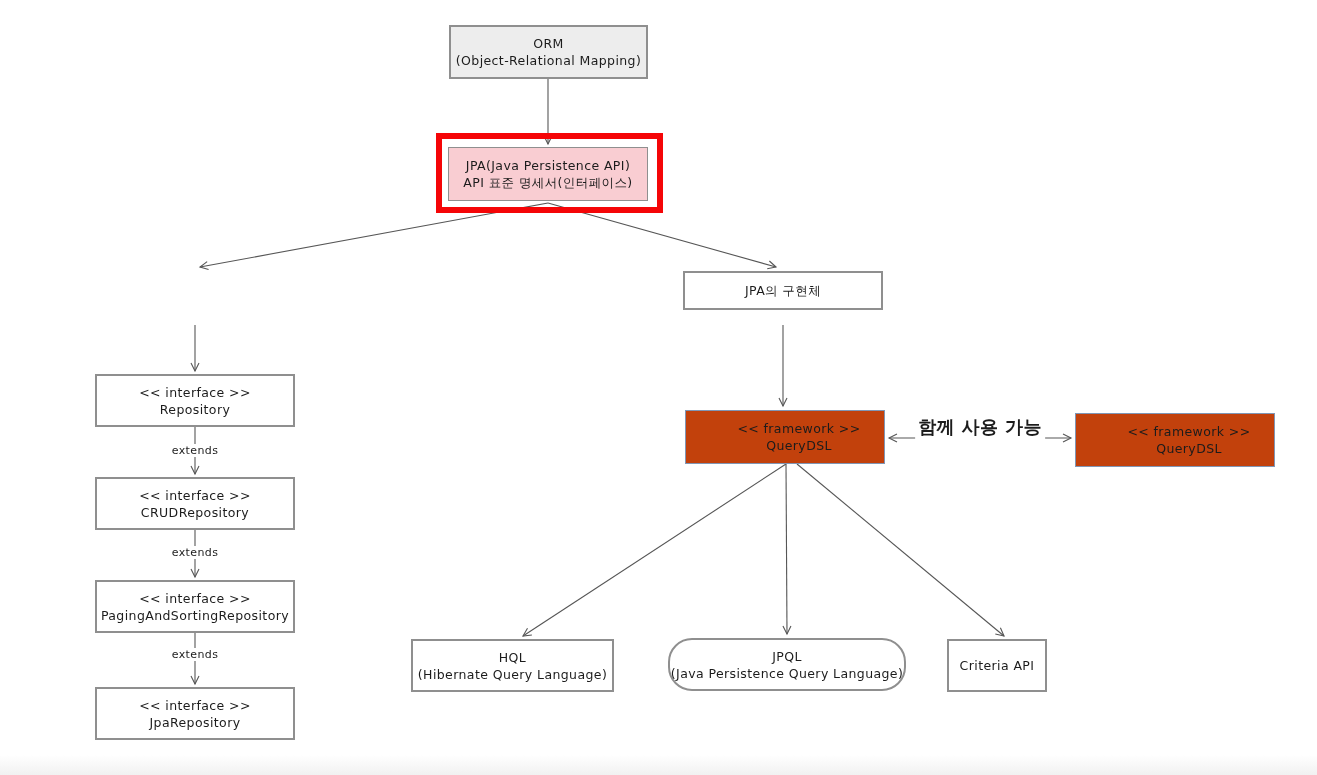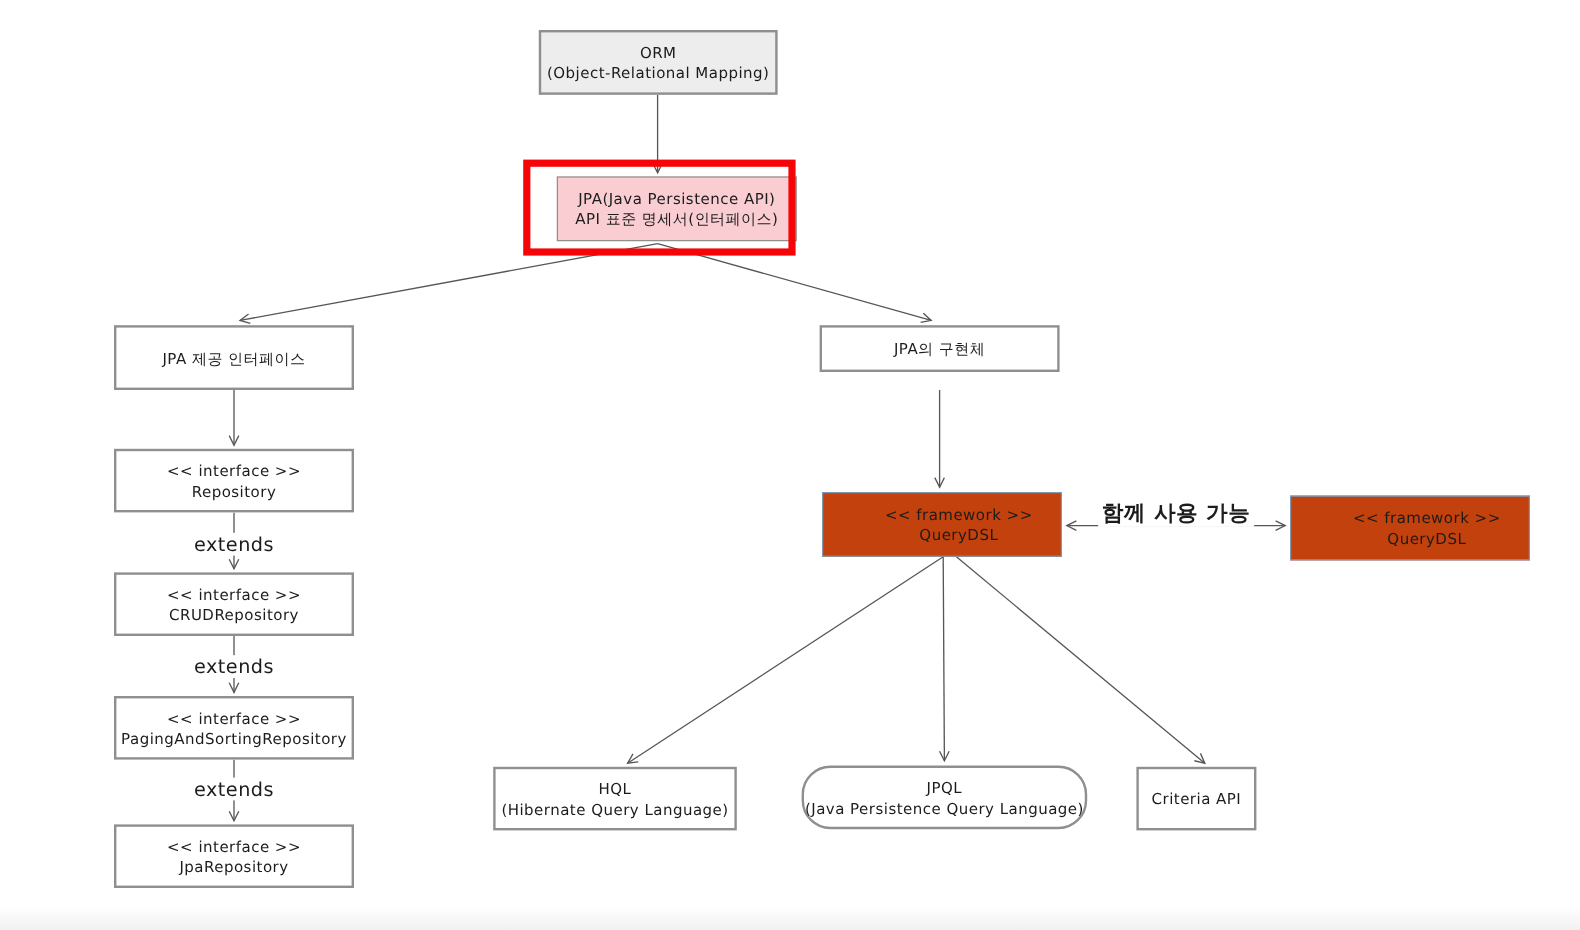--- a/index.html
+++ b/index.html
@@ -19,34 +19,34 @@
     background:#ffffff;
     border:2px solid #8f8f8f;
     z-index:2;
     font-size:12.5px;
     letter-spacing:0.4px;
     text-align:center;
     line-height:17px;
   }
   .box .ln{white-space:nowrap;text-align:center;}
   .gray{background:#ededed;}
-  .pink{background:#f9cdd2;border:1px solid #8f8f8f;margin-left:16px;}
+  .pink{background:#f9cdd2;border:1px solid #8f8f8f;}
   .blue{background:#c2410c;border:1px solid #8096b5;padding-left:28px;}
   .red-frame{
     position:absolute;
     box-sizing:border-box;
     border:6px solid #f50507;
     background:transparent;
     z-index:3;
   }
   .edge-label{
     position:absolute;
     z-index:2;
     background:#ffffff;
-    font-size:16px;
+    font-size:11px;
     letter-spacing:0.4px;
     padding:0 3px;
     white-space:nowrap;
     transform:translateX(-50%);
   }
   .edge-label.kr{font-size:18px;font-weight:bold;}
   .bottom-strip{
     position:absolute;left:0;bottom:0;width:100%;height:20px;
     background:linear-gradient(#ffffff,#f1f1f1);
     z-index:0;
@@ -88,23 +88,20 @@
     <div class="ln">ORM</div>
     <div class="ln">(Object-Relational Mapping)</div>
   </div>
 
   <div class="box pink" style="left:448px;top:147px;width:200px;height:54px;">
     <div class="ln">JPA(Java Persistence API)</div>
     <div class="ln">API 표준 명세서(인터페이스)</div>
   </div>
   <div class="red-frame" style="left:436px;top:133px;width:227px;height:80px;"></div>
 
-  <div class="box" style="left:95px;top:271px;width:200px;height:54px;">
-    <div class="ln">JPA 제공 인터페이스</div>
-  </div>
 
   <div class="box" style="left:95px;top:374px;width:200px;height:53px;">
     <div class="ln">&lt;&lt; interface &gt;&gt;</div>
     <div class="ln">Repository</div>
   </div>
 
   <div class="edge-label" style="left:195px;top:444px;">extends</div>
 
   <div class="box" style="left:95px;top:477px;width:200px;height:53px;">
     <div class="ln">&lt;&lt; interface &gt;&gt;</div>

